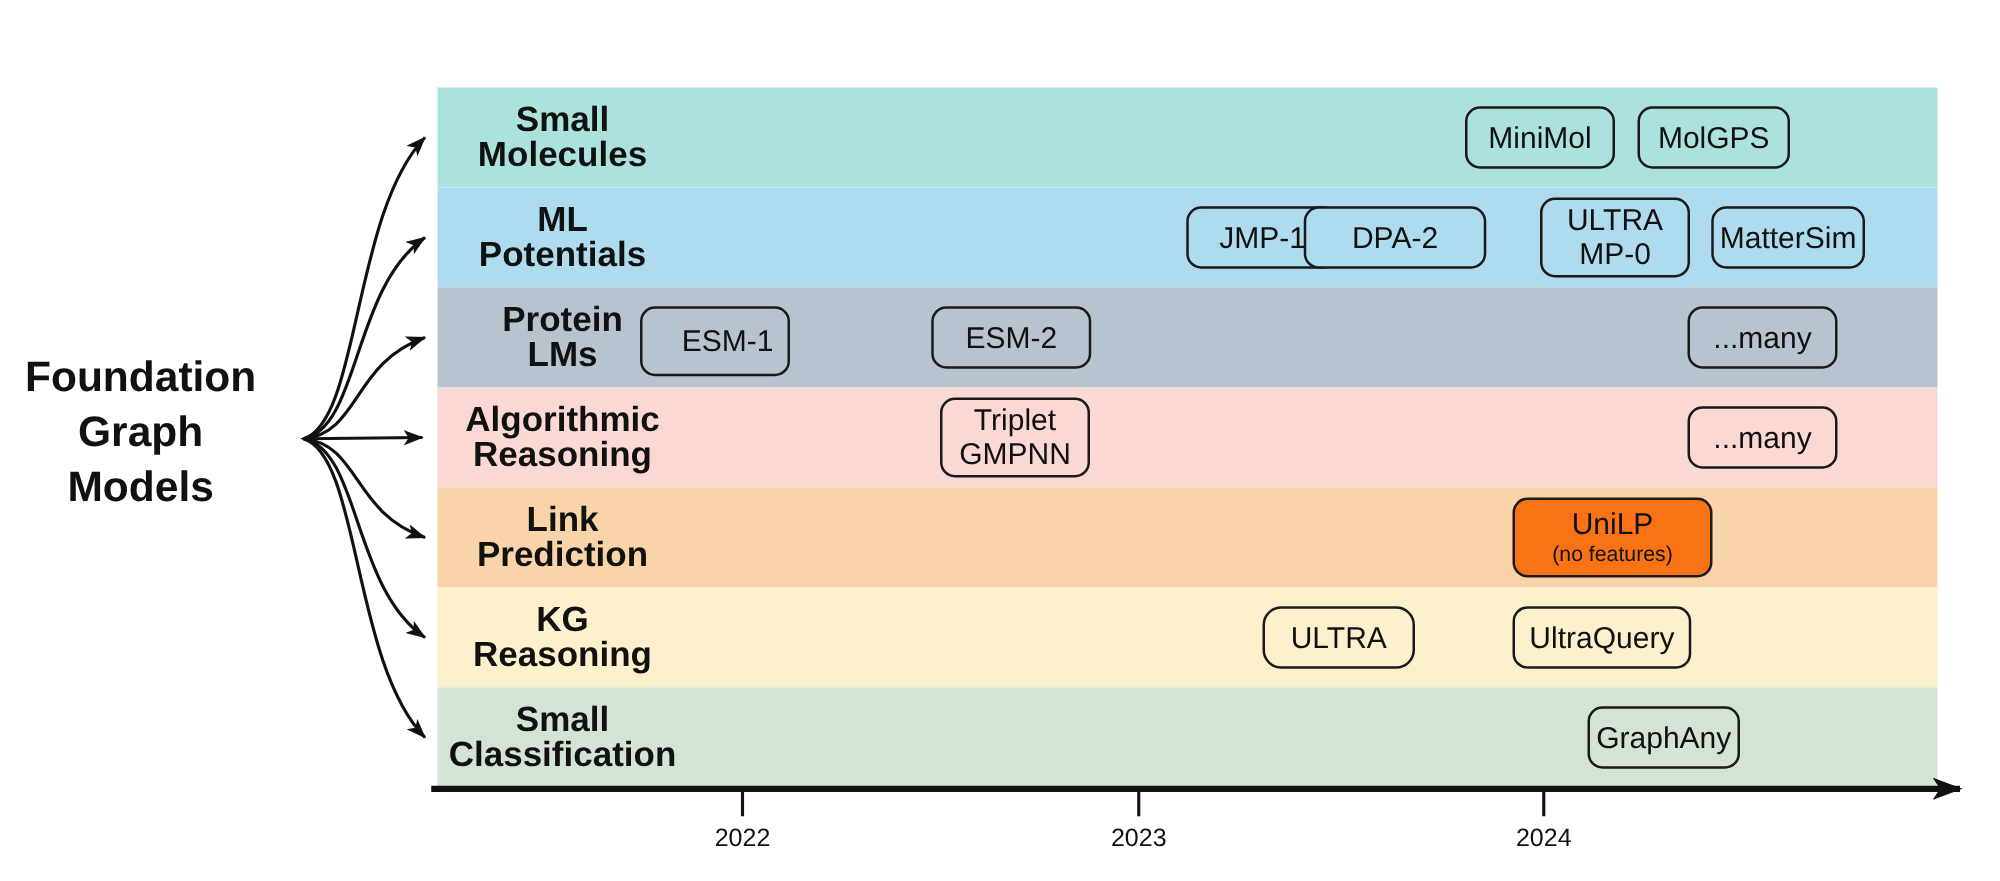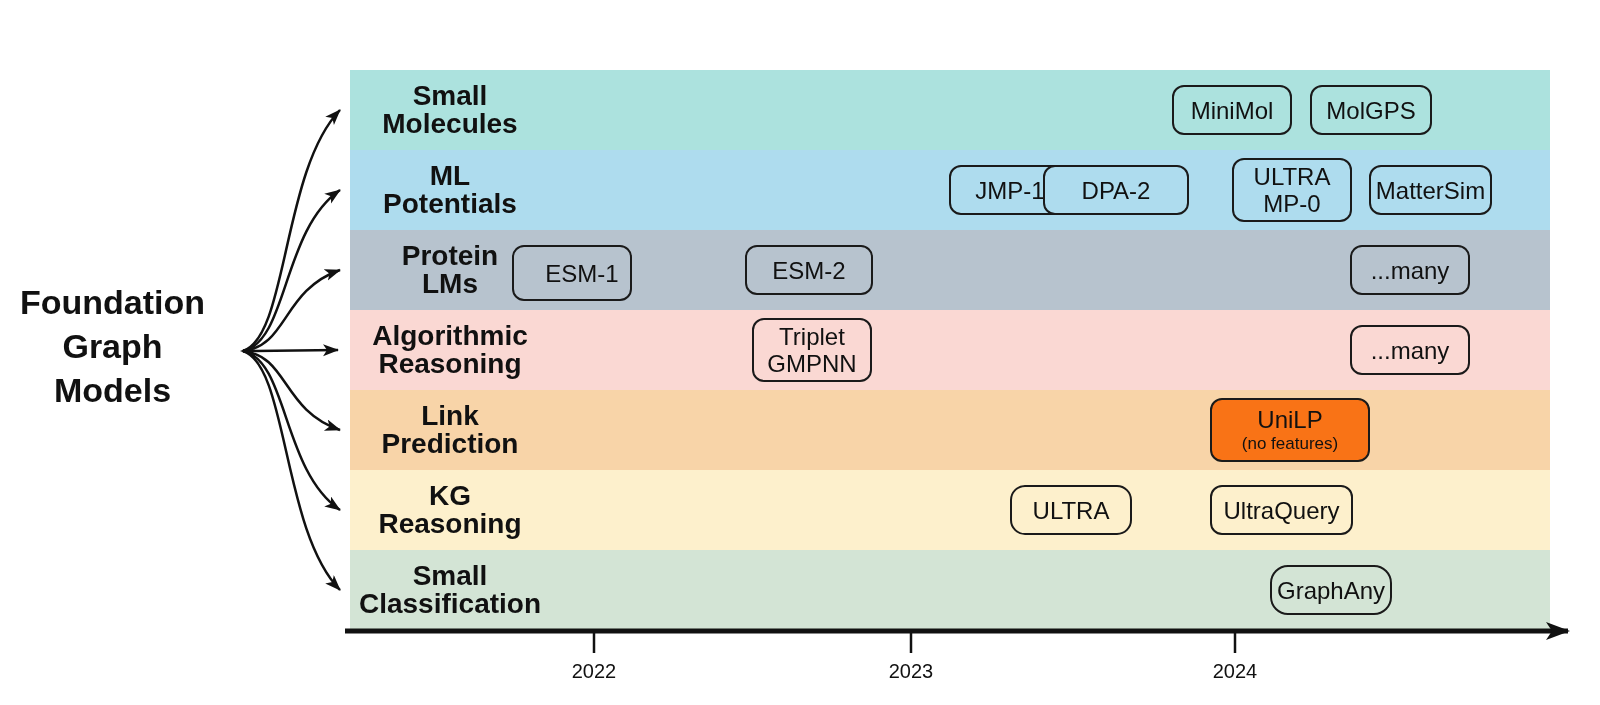--- a/index.html
+++ b/index.html
@@ -113,21 +113,21 @@
         <span>ULTRA</span>
       </div>
       <div class="model-box" style="left: 1210px; width: 143px; top: 485px; height: 50px; background: rgb(253, 240, 204);">
         <span>UltraQuery</span>
       </div>
       <div class="band" style="top: 550px; background: rgb(211, 228, 213);"></div>
       <div class="band-label" style="top: 562px;">
         <span>Small</span>
         <span>Classification</span>
       </div>
-      <div class="model-box" style="left: 1270px; width: 122px; top: 565px; height: 50px; background: rgb(211, 228, 213); border-radius: 18px;">
+      <div class="model-box" style="left: 1270px; width: 122px; top: 565px; height: 50px; background: rgb(211, 228, 213);">
         <span>GraphAny</span>
       </div>
     </div>
   <svg class="overlay" id="svgEl" width="1600" height="705" viewBox="0 0 1600 705">
     <defs>
       <marker id="ah" markerUnits="userSpaceOnUse" markerWidth="18" markerHeight="14" refX="15" refY="6" orient="auto">
         <path d="M0,0 L16,6 L0,12 L4,6 Z" fill="#111"></path>
       </marker>
       <marker id="ahBig" markerUnits="userSpaceOnUse" markerWidth="28" markerHeight="20" refX="22" refY="9" orient="auto">
         <path d="M0,0 L24,9 L0,18 L6,9 Z" fill="#111"></path>

